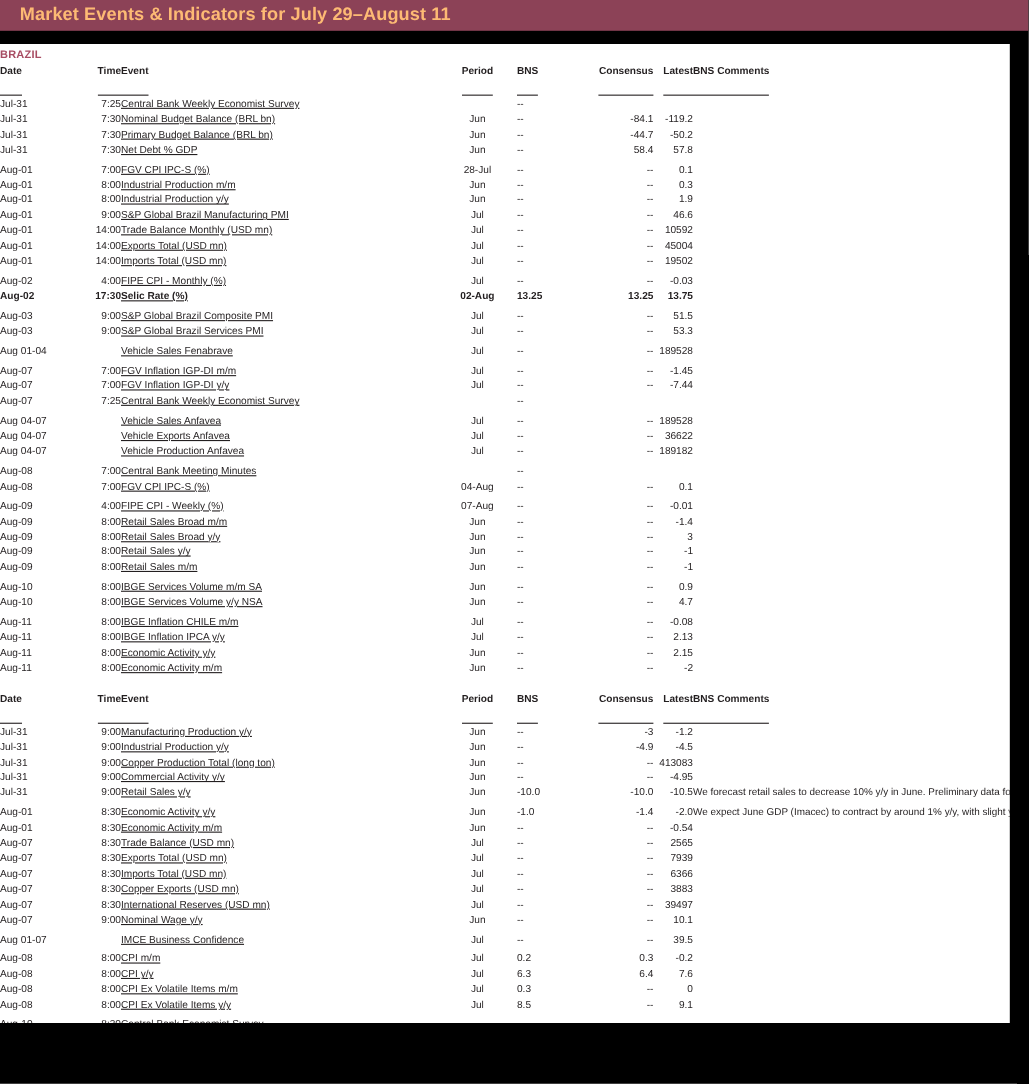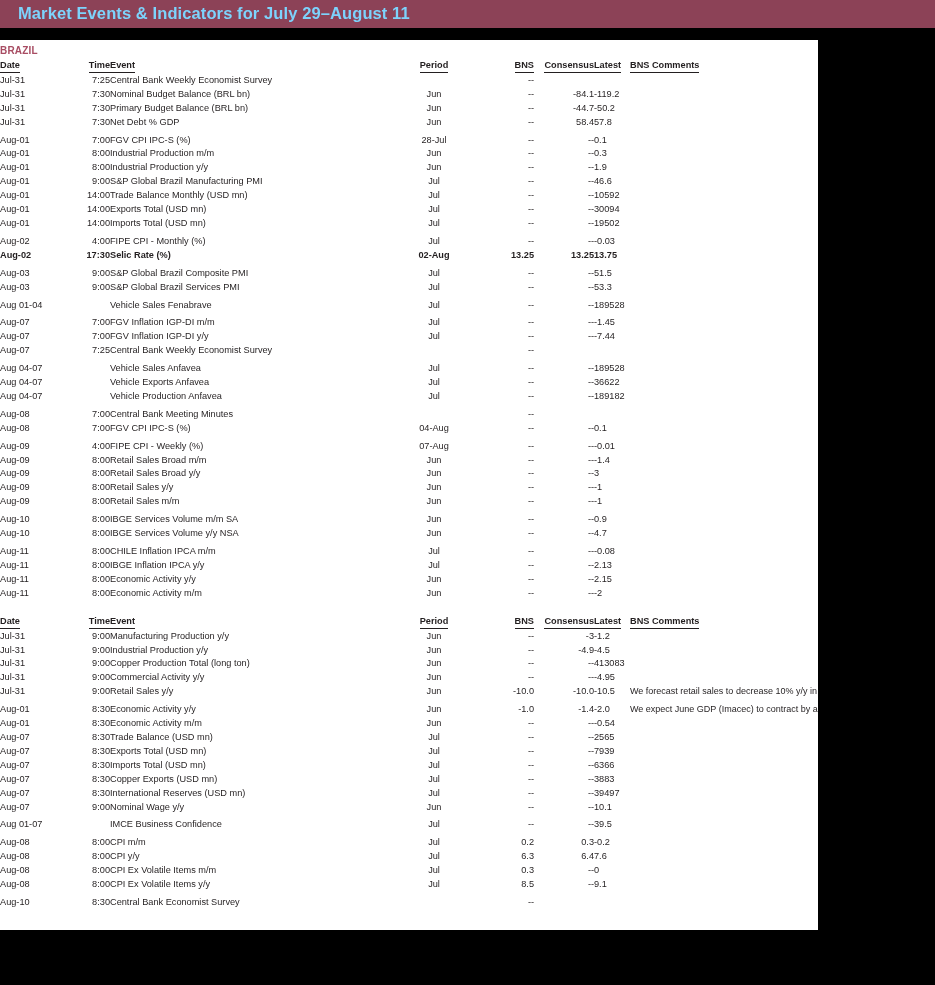--- a/index.html
+++ b/index.html
@@ -21,33 +21,33 @@
     left: 0;
     top: 0;
     width: 935px;
     height: 28px;
     background: #8c4257;
   }
   #title-bar .title-text {
     position: absolute;
     left: 18px;
     top: 4px;
-    color: #7dd3fc;
+    color: #fdba74;
     font-size: 16.5px;
     font-weight: bold;
     letter-spacing: 0.1px;
     white-space: nowrap;
   }
 
   
   #sheet {
     position: absolute;
     left: 0px;
     top: 40px;
-    width: 818px;
+    width: 918px;
     height: 890px;
     background: #ffffff;
     overflow: hidden;
   }
 
   
   table.evt {
     border-collapse: collapse;
     table-layout: fixed;
     width: 918px;
@@ -67,25 +67,25 @@
   col.c-time { width: 32px; }
   col.c-event { width: 288px; }
   col.c-period { width: 72px; }
   col.c-bns { width: 64px; }
   col.c-cons { width: 60px; }
   col.c-latest { width: 36px; }
   col.c-comm { width: 288px; }
 
   td.date { padding-left: 8px; }
   td.time { text-align: right; padding-right: 0; }
-  td.event { padding-left: 4px; }
+  td.event { padding-left: 4px; text-decoration: underline; }
   td.period { padding-left: 8px; text-align: center; }
-  td.bns { text-align: right; padding-right: 6px; }
+  td.bns { text-align: left; padding-right: 6px; }
   td.cons { text-align: right; padding-right: 6px; }
-  td.latest { text-align: left; padding-right: 4px; }
+  td.latest { text-align: right; padding-right: 4px; }
   td.comment {
     padding-left: 4px;
     white-space: normal;
     text-align: justify;
     line-height: 13.0px;
     font-size: 9.0px;
   }
 
   
   tr.section td {
@@ -101,21 +101,21 @@
 
   
   tr.colhead td {
     font-weight: bold;
     font-size: 9.2px;
     color: #231f20;
     padding-bottom: 1px;
   }
   tr.colhead td span.u {
     border-bottom: 1px solid #231f20;
-    padding-bottom: 1px;
+    padding-bottom: 16px;
     display: inline-block;
     line-height: 11px;
   }
 
   tr.spacer td { height: 7px; line-height: 7px; font-size: 1px; }
   tr.spacer-sm td { height: 4px; line-height: 4px; font-size: 1px; }
   tr.bold td { font-weight: bold; }
 
   .indent-evt { padding-left: 30px; }
 </style>
@@ -245,21 +245,21 @@
           <td class="latest">10592</td>
           <td class="comment"></td>
         </tr>
         <tr class="event-row">
           <td class="date">Aug-01</td>
           <td class="time">14:00</td>
           <td class="event">Exports Total (USD mn)</td>
           <td class="period">Jul</td>
           <td class="bns">--</td>
           <td class="cons">--</td>
-          <td class="latest">30094</td>
+          <td class="latest">45004</td>
           <td class="comment"></td>
         </tr>
         <tr class="event-row">
           <td class="date">Aug-01</td>
           <td class="time">14:00</td>
           <td class="event">Imports Total (USD mn)</td>
           <td class="period">Jul</td>
           <td class="bns">--</td>
           <td class="cons">--</td>
           <td class="latest">19502</td>
@@ -488,21 +488,21 @@
           <td class="cons">--</td>
           <td class="latest">4.7</td>
           <td class="comment"></td>
         </tr>
         <tr class="spacer-sm">
           <td colspan="8"></td>
         </tr>
         <tr class="event-row">
           <td class="date">Aug-11</td>
           <td class="time">8:00</td>
-          <td class="event">CHILE Inflation IPCA m/m</td>
+          <td class="event">IBGE Inflation CHILE m/m</td>
           <td class="period">Jul</td>
           <td class="bns">--</td>
           <td class="cons">--</td>
           <td class="latest">-0.08</td>
           <td class="comment"></td>
         </tr>
         <tr class="event-row">
           <td class="date">Aug-11</td>
           <td class="time">8:00</td>
           <td class="event">IBGE Inflation IPCA y/y</td>

